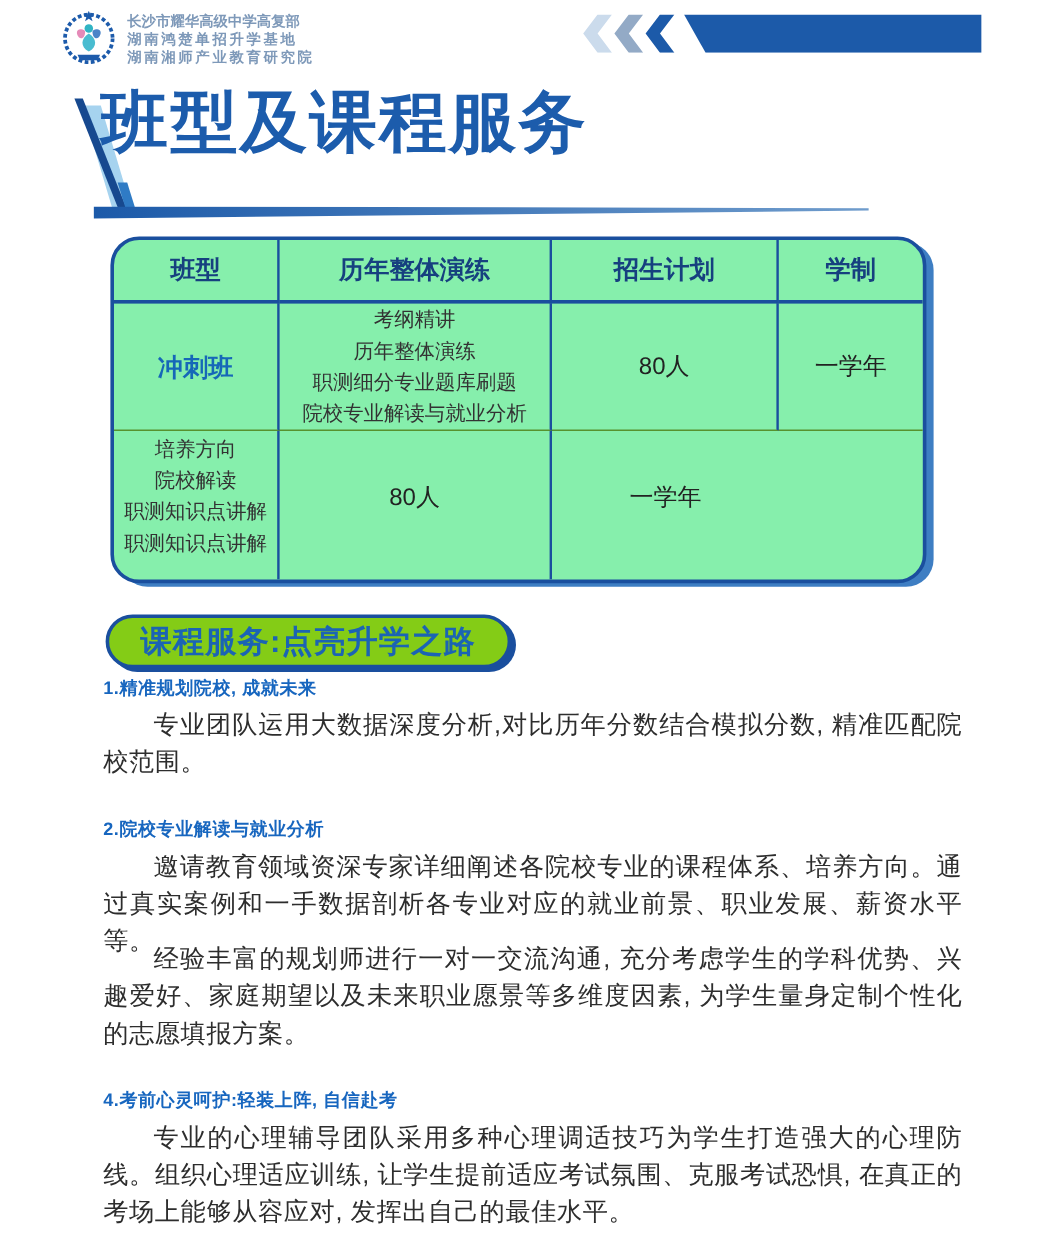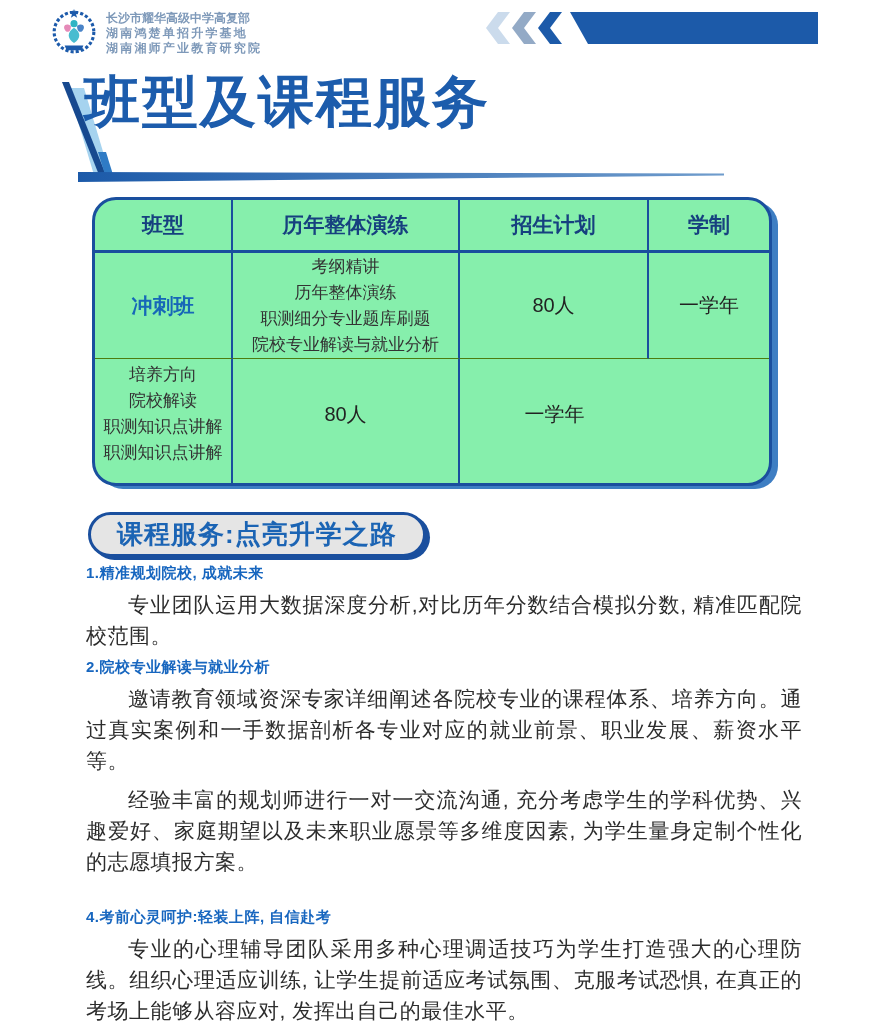--- a/index.html
+++ b/index.html
@@ -34,27 +34,27 @@
   .hcell { height:53px; border-bottom:3px solid #1a4f9e; font-weight:bold; font-size:21px; color:#16407f; }
   .r1 { height:106px; border-bottom:1px solid #4d7c0f; }
   .r2 { height:124px; padding-bottom:14px; }
   .classname { font-size:21px; font-weight:bold; color:#1667b8; }
   .services { flex-direction:column; font-size:17px; line-height:26px; color:#333; font-weight:500; }
   .plain { font-size:20px; color:#222; font-weight:500;text-align:right; }
   
   .badge {
     position:absolute; left:88px; top:512px; height:45px; padding:0 26px;
     display:flex; align-items:center; justify-content:center;
-    border:3px solid #1a4f9e; border-radius:24px; background:#e5e5e5;
+    border:3px solid #1a4f9e; border-radius:24px; background:#84cc16;
     box-shadow:4px 3px 0 #1a4f9e;
   }
   .badge span { font-size:26px; font-weight:bold; color:#1b64b4; letter-spacing:1px; }
   
   .section { position:absolute; left:86px; width:716px; }
-  .s1 { top:564px; } .s2 { top:658px; } .s3 { top:784px; } .s4 { top:908px; }
+  .s1 { top:564px; } .s2 { top:682px; } .s3 { top:784px; } .s4 { top:908px; }
   .sec-h { font-size:15px; font-weight:800; color:#1766bf; margin-bottom:6px; letter-spacing:0.5px; }
   .sec-b { font-size:21px; line-height:31px; color:#2d2d2d; font-weight:500;
            text-indent:2em; letter-spacing:0.5px; text-align:justify; }
 </style>
 </head>
 <body>
 
 <div class="brand">
   <svg class="logo" viewBox="0 0 46 46">
     <circle cx="23" cy="23" r="19" fill="none" stroke="#1d5bab" stroke-width="3" stroke-dasharray="3 2"></circle>

